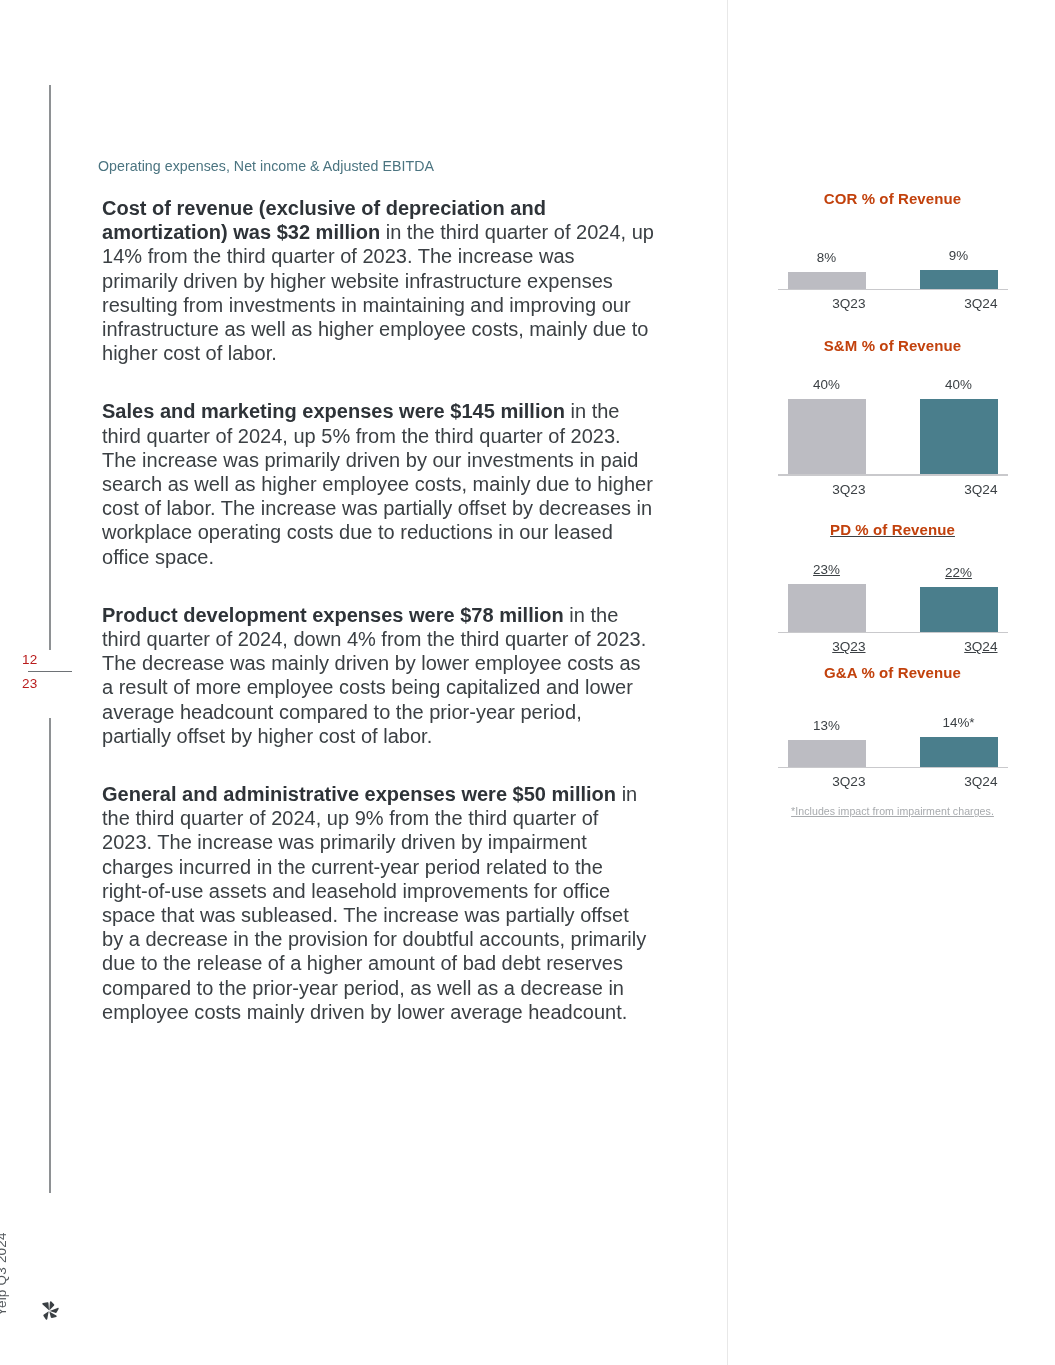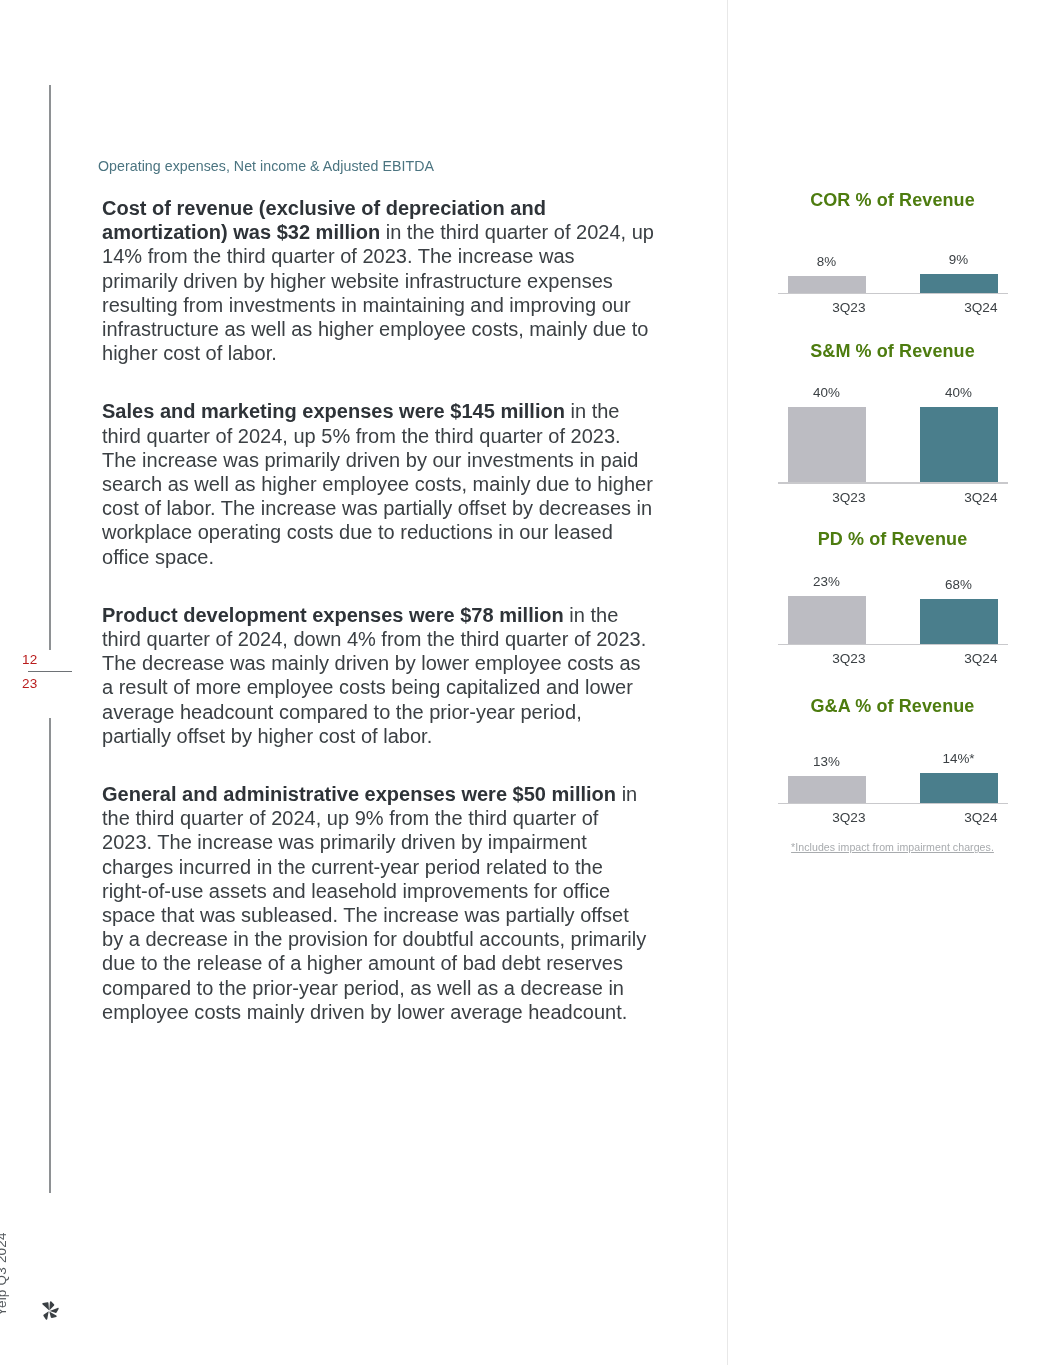--- a/index.html
+++ b/index.html
@@ -106,23 +106,23 @@
   
   #chart-column {
     position: absolute;
     left: 760px;
     top: 190px;
     width: 265px;
   }
   .chart-block { margin-bottom: 12px; }
   .chart-title {
     text-align: center;
-    font-size: 18px;
+    font-size: 15px;
     font-weight: bold;
-    color: #4d7c0f;
+    color: #c2410c;
     margin: 0 0 6px 0;
     letter-spacing: .1px;
   }
   .chart-plot {
     position: relative;
     width: 230px;
     margin: 0 auto;
   }
   .bars-row {
     display: flex;
@@ -254,30 +254,30 @@
         </div>
       </div>
     </div>
     <div class="axis-line"></div>
     <div class="axis-labels">
       <div class="axis-label">3Q23</div>
       <div class="axis-label">3Q24</div>
     </div>
   </div>
 
-  <div class="chart-block" style="margin-bottom:30px;">
+  <div class="chart-block" style="margin-bottom:10px;text-decoration:underline;">
     <div class="chart-title">PD % of Revenue</div>
     <div class="chart-plot" style="height:88px;">
       <div class="bars-row">
         <div class="bar-col">
           <div class="bar-value">23%</div>
           <div class="bar prior" style="height:48px;"></div>
         </div>
         <div class="bar-col">
-          <div class="bar-value">68%</div>
+          <div class="bar-value">22%</div>
           <div class="bar current" style="height:45px;"></div>
         </div>
       </div>
     </div>
     <div class="axis-line"></div>
     <div class="axis-labels">
       <div class="axis-label">3Q23</div>
       <div class="axis-label">3Q24</div>
     </div>
   </div>

